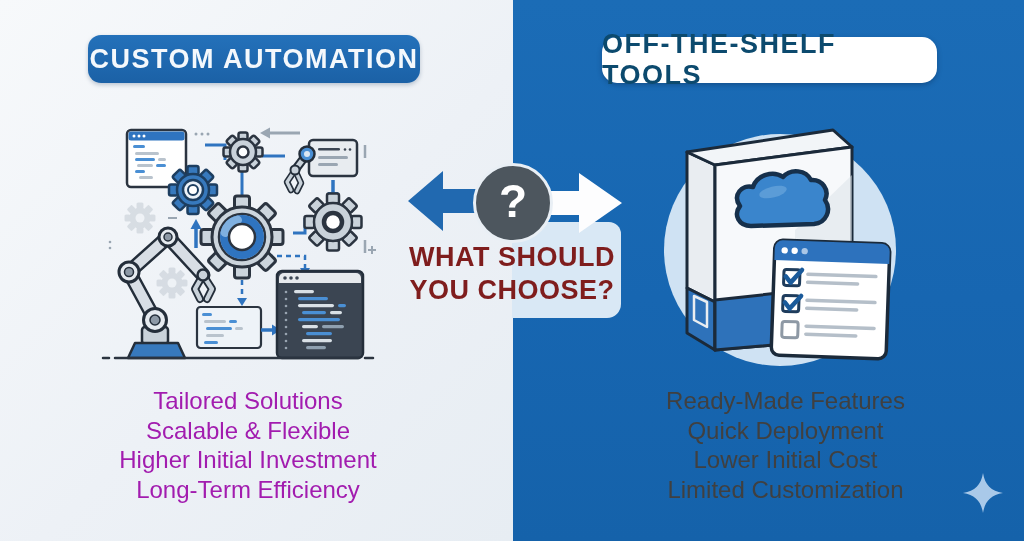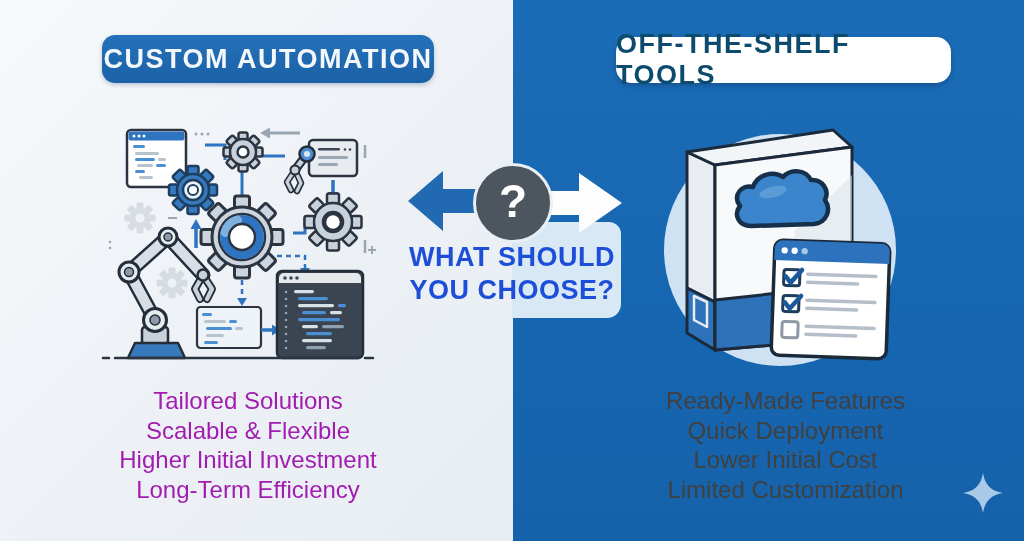--- a/index.html
+++ b/index.html
@@ -2,35 +2,35 @@
 <html><head>
 <meta charset="utf-8">
 <style>
   html,body{margin:0;padding:0;background:#ccc;}
   .stage{position:relative;width:1024px;height:541px;overflow:hidden;
          font-family:"Liberation Sans",sans-serif;}
   .half{position:absolute;top:0;height:541px;z-index:0;}
   .half.left{left:0;width:513px;background:linear-gradient(135deg,#f7f9fb 0%,#edf1f6 55%,#e7edf3 100%);}
   .half.right{left:513px;width:511px;background:linear-gradient(180deg,#1b6cb6 0%,#1766b1 55%,#1562aa 100%);}
   .badge{position:absolute;display:flex;align-items:center;justify-content:center;
-         font-weight:700;font-size:27px;letter-spacing:1.5px;z-index:5;border-radius:13px;margin-left:14px;}
+         font-weight:700;font-size:27px;letter-spacing:1.5px;z-index:5;border-radius:13px;}
   .badge.custom{left:88px;top:35px;width:332px;height:48px;color:#f4f8fc;
          background:linear-gradient(180deg,#2471ba,#1b61a6);box-shadow:0 2px 4px rgba(20,50,90,.25);}
   .badge.shelf{left:602px;top:37px;width:335px;height:46px;color:#0c4a6e;background:#ffffff;
          border-radius:15px;box-shadow:0 2px 5px rgba(10,35,70,.35);}
   .choice-panel{position:absolute;left:512px;top:222px;width:109px;height:96px;
          background:#d9e8f5;border-radius:0 12px 14px 0;z-index:1;}
   .arrows-svg{position:absolute;left:390px;top:158px;z-index:2;}
   .q-circle{position:absolute;left:473px;top:163px;width:74px;height:74px;border-radius:50%;
          background:#4d565e;border:3px solid #e9eff5;z-index:3;
          display:flex;align-items:center;justify-content:center;}
   .q-circle span{color:#ffffff;font-size:46px;font-weight:700;transform:translateY(-2px);}
   .q-text{position:absolute;left:512px;top:241px;transform:translateX(-50%);width:260px;
          text-align:center;font-weight:700;font-size:27px;line-height:33px;
-         letter-spacing:.5px;color:#1d4ed8;z-index:4;}
+         letter-spacing:.5px;color:#7f1d1d;z-index:4;}
   .features{position:absolute;top:386px;text-align:center;font-size:24px;line-height:29.5px;z-index:4;}
   .features.left-list{left:93px;width:310px;color:#a21caf;}
   .features.right-list{left:628px;width:315px;color:#404040;}
   .illu{position:absolute;z-index:1;}
   .illu.left-illu{left:98px;top:112px;}
   .illu.right-illu{left:645px;top:120px;}
   .sparkle{position:absolute;left:961px;top:471px;z-index:2;}
 </style>
 </head>
 <body>

